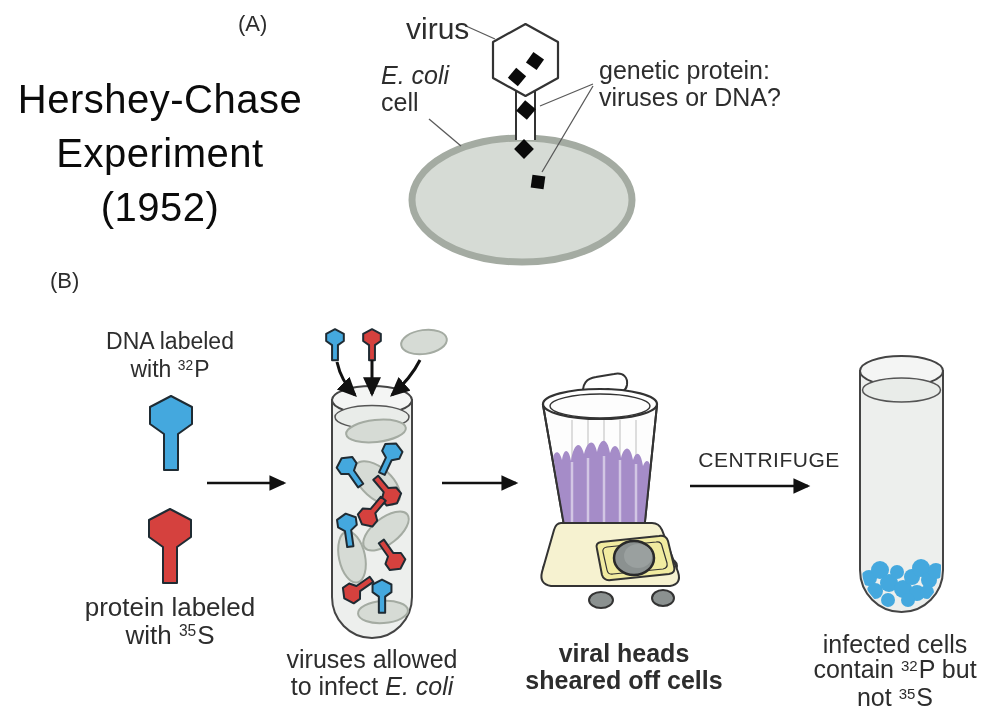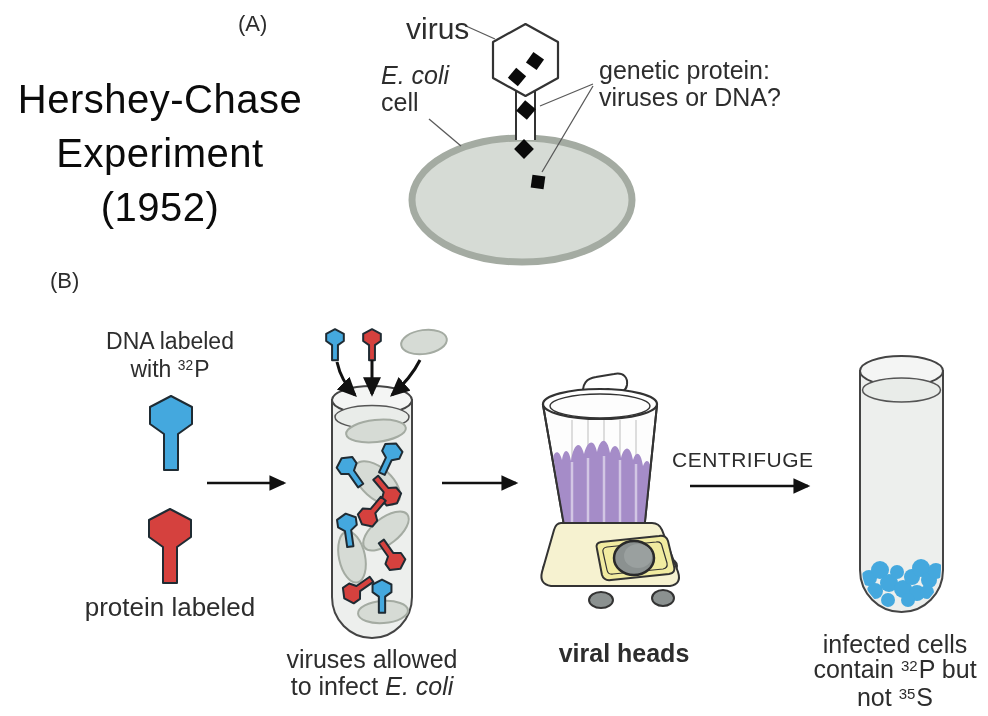--- a/index.html
+++ b/index.html
@@ -14,21 +14,21 @@
   .panel-letter{font-size:22px;color:#2d2d2d;}
   #labelA{left:238px;top:11px;}
   #labelB{left:50px;top:268px;}
   #virus-label{left:406px;top:12px;font-size:30px;}
   #ecoli-label{left:381px;top:62px;font-size:25px;line-height:27px;}
   #question-label{left:599px;top:57px;font-size:25px;line-height:27px;}
   #dna-label{left:70px;top:327px;width:200px;font-size:23px;line-height:28px;}
   #protein-label{left:70px;top:593px;width:200px;font-size:26px;line-height:28px;}
   #step1-caption{left:260px;top:646px;width:224px;font-size:25px;line-height:27px;}
   #step2-caption{left:510px;top:640px;width:228px;font-size:25px;line-height:27px;font-weight:bold;}
-  #centrifuge-label{left:672px;top:448px;width:162px;font-size:21px;letter-spacing:.5px;text-align:left;}
+  #centrifuge-label{left:688px;top:448px;width:162px;font-size:21px;letter-spacing:.5px;text-align:center;}
   #result-caption{left:788px;top:632px;width:214px;font-size:25px;line-height:25px;}
   sup{font-size:60%;position:relative;top:-0.5em;vertical-align:baseline;margin-right:1px;}
   
   .phage-blue{fill:var(--phage-dna,#44a8de);}
   .phage-red{fill:var(--phage-protein,#d5413e);}
   .cell-e{fill:var(--cell-fill,#d6dbd5);stroke:var(--cell-stroke,#a4aba2);stroke-width:2;}
   .tube-body{fill:var(--tube-fill,#edefed);stroke:#444;stroke-width:2;}
   .tube-rim{fill:#f4f5f4;stroke:#444;stroke-width:2;}
   .tube-rim2{fill:#e9ece9;stroke:#555;stroke-width:1.5;}
   .blk{fill:#0a0a0a;}
@@ -182,29 +182,31 @@
     <div>viruses or DNA?</div>
   </div>
 
   <div id="dna-label" class="abs center">
     <div>DNA labeled</div>
     <div><span>with </span><sup>32</sup><span>P</span></div>
   </div>
 
   <div id="protein-label" class="abs center">
     <div>protein labeled</div>
+    <div><span>with </span><sup>35</sup><span>S</span></div>
   </div>
 
   <div id="step1-caption" class="abs center">
     <div>viruses allowed</div>
     <div><span>to infect </span><i>E. coli</i></div>
   </div>
 
   <div id="step2-caption" class="abs center">
     <div>viral heads</div>
+    <div>sheared off cells</div>
   </div>
 
   <div id="centrifuge-label" class="abs">CENTRIFUGE</div>
 
   <div id="result-caption" class="abs center">
     <div>infected cells</div>
     <div><span>contain </span><sup>32</sup><span>P but</span></div>
     <div><span>not </span><sup>35</sup><span>S</span></div>
   </div>
 

